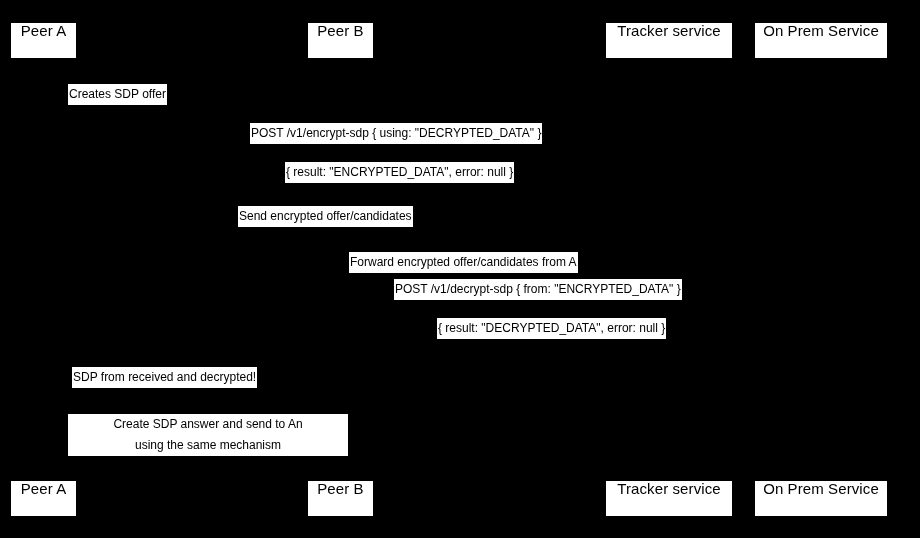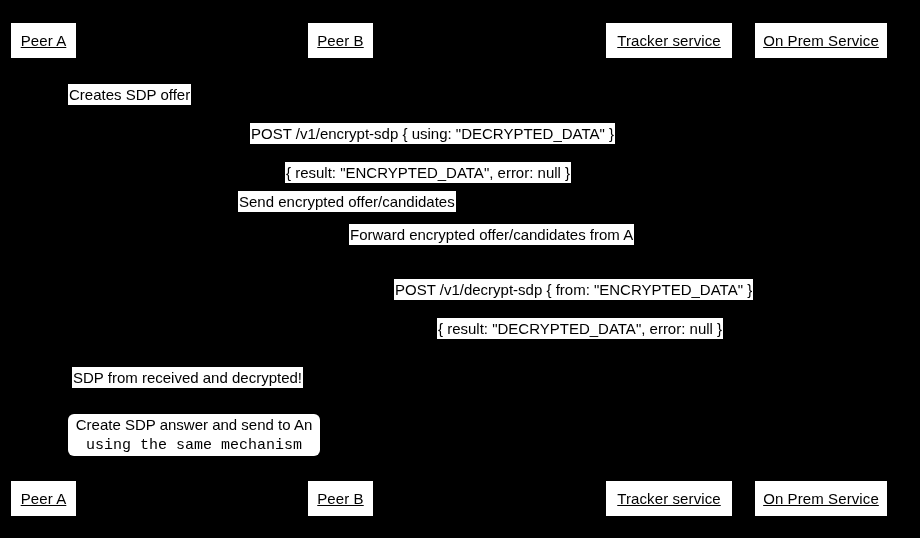--- a/index.html
+++ b/index.html
@@ -25,25 +25,24 @@
   
   .participant {
     position: absolute;
     box-sizing: border-box;
     background: #ffffff;
     color: #000000;
     border: 1px solid #000000;
     font-size: 15px;
     line-height: 1;
     display: flex;
-    align-items: center;
+    align-items: flex-start;
     justify-content: center;
     white-space: nowrap;
     letter-spacing: 0.1px;
-    text-decoration: underline;
   }
   
   .lifeline {
     position: absolute;
     width: 1px;
     background: #000000;
   }
   
   .arrow-line {
     position: absolute;
@@ -61,31 +60,30 @@
     border-left: 7px solid #000000;
   }
   .arrow-head.left {
     border-right: 7px solid #000000;
   }
   
   .msg-label {
     position: absolute;
     background: #ffffff;
     color: #000000;
-    font-size: 15px;
+    font-size: 12px;
     line-height: 21px;
     white-space: nowrap;
     padding: 0 1px;
     text-align: center;
   }
   .msg-label.two-line {
     white-space: normal;
     line-height: 21px;
-    padding: 0 2px;
-    border-radius: 6px;
+    padding: 0 16px;
   }
 </style>
 </head>
 <body>
 
 <div id="diagram">
 
   <div class="participant" style="left:10px; top:22px; width:67px; height:37px;">
     <span>Peer A</span>
   </div>
@@ -133,33 +131,33 @@
 
   <div class="arrow-line" style="left:340px; top:457px; width:55px;"></div>
   <div class="arrow-head left" style="left:340px; top:453px;"></div>
 
   <div class="msg-label" style="left:68px; top:84px;">Creates SDP offer</div>
 
   <div class="msg-label" style="left:250px; top:123px;">POST /v1/encrypt-sdp { using: "DECRYPTED_DATA" }</div>
 
   <div class="msg-label" style="left:285px; top:162px;">{ result: "ENCRYPTED_DATA", error: null }</div>
 
-  <div class="msg-label" style="left:238px; top:191px;">Send encrypted offer/candidates</div>
+  <div class="msg-label" style="left:238px; top:206px;">Send encrypted offer/candidates</div>
 
-  <div class="msg-label" style="left:349px; top:224px;">Forward encrypted offer/candidates from A</div>
+  <div class="msg-label" style="left:349px; top:252px;">Forward encrypted offer/candidates from A</div>
 
   <div class="msg-label" style="left:394px; top:279px;">POST /v1/decrypt-sdp { from: "ENCRYPTED_DATA" }</div>
 
   <div class="msg-label" style="left:437px; top:318px;">{ result: "DECRYPTED_DATA", error: null }</div>
 
   <div class="msg-label" style="left:72px; top:367px;">SDP from received and decrypted!</div>
 
   <div class="msg-label two-line" style="left:68px; top:414px; width:248px;">
     <span style="display: block;">Create SDP answer and send to An</span>
-    <span style="display: block; font-family: Liberation Mono, monospace;">using the same mechanism</span>
+    <span style="display: block;">using the same mechanism</span>
   </div>
 
   <div class="participant" style="left:10px; top:480px; width:67px; height:37px;">
     <span>Peer A</span>
   </div>
 
   <div class="participant" style="left:307px; top:480px; width:67px; height:37px;">
     <span>Peer B</span>
   </div>
 

